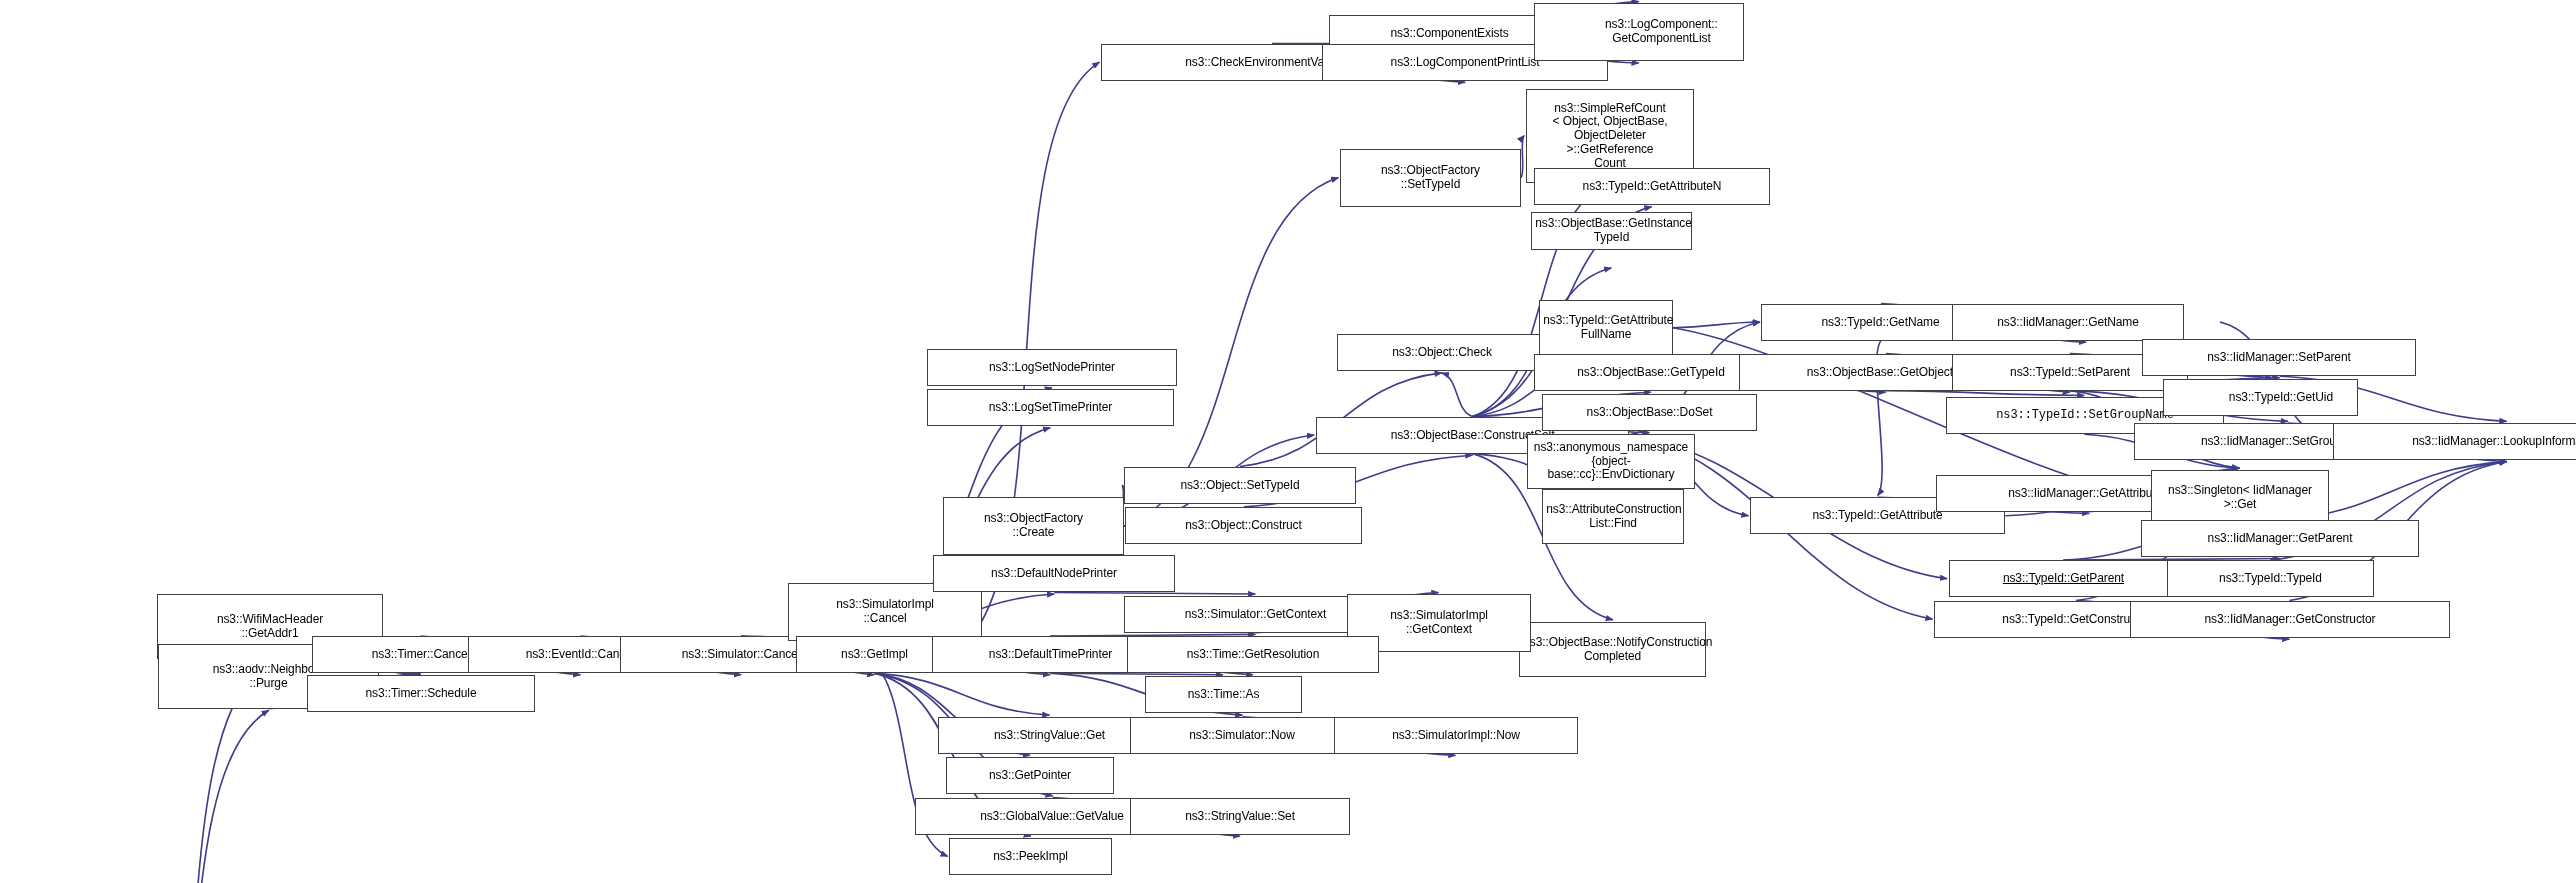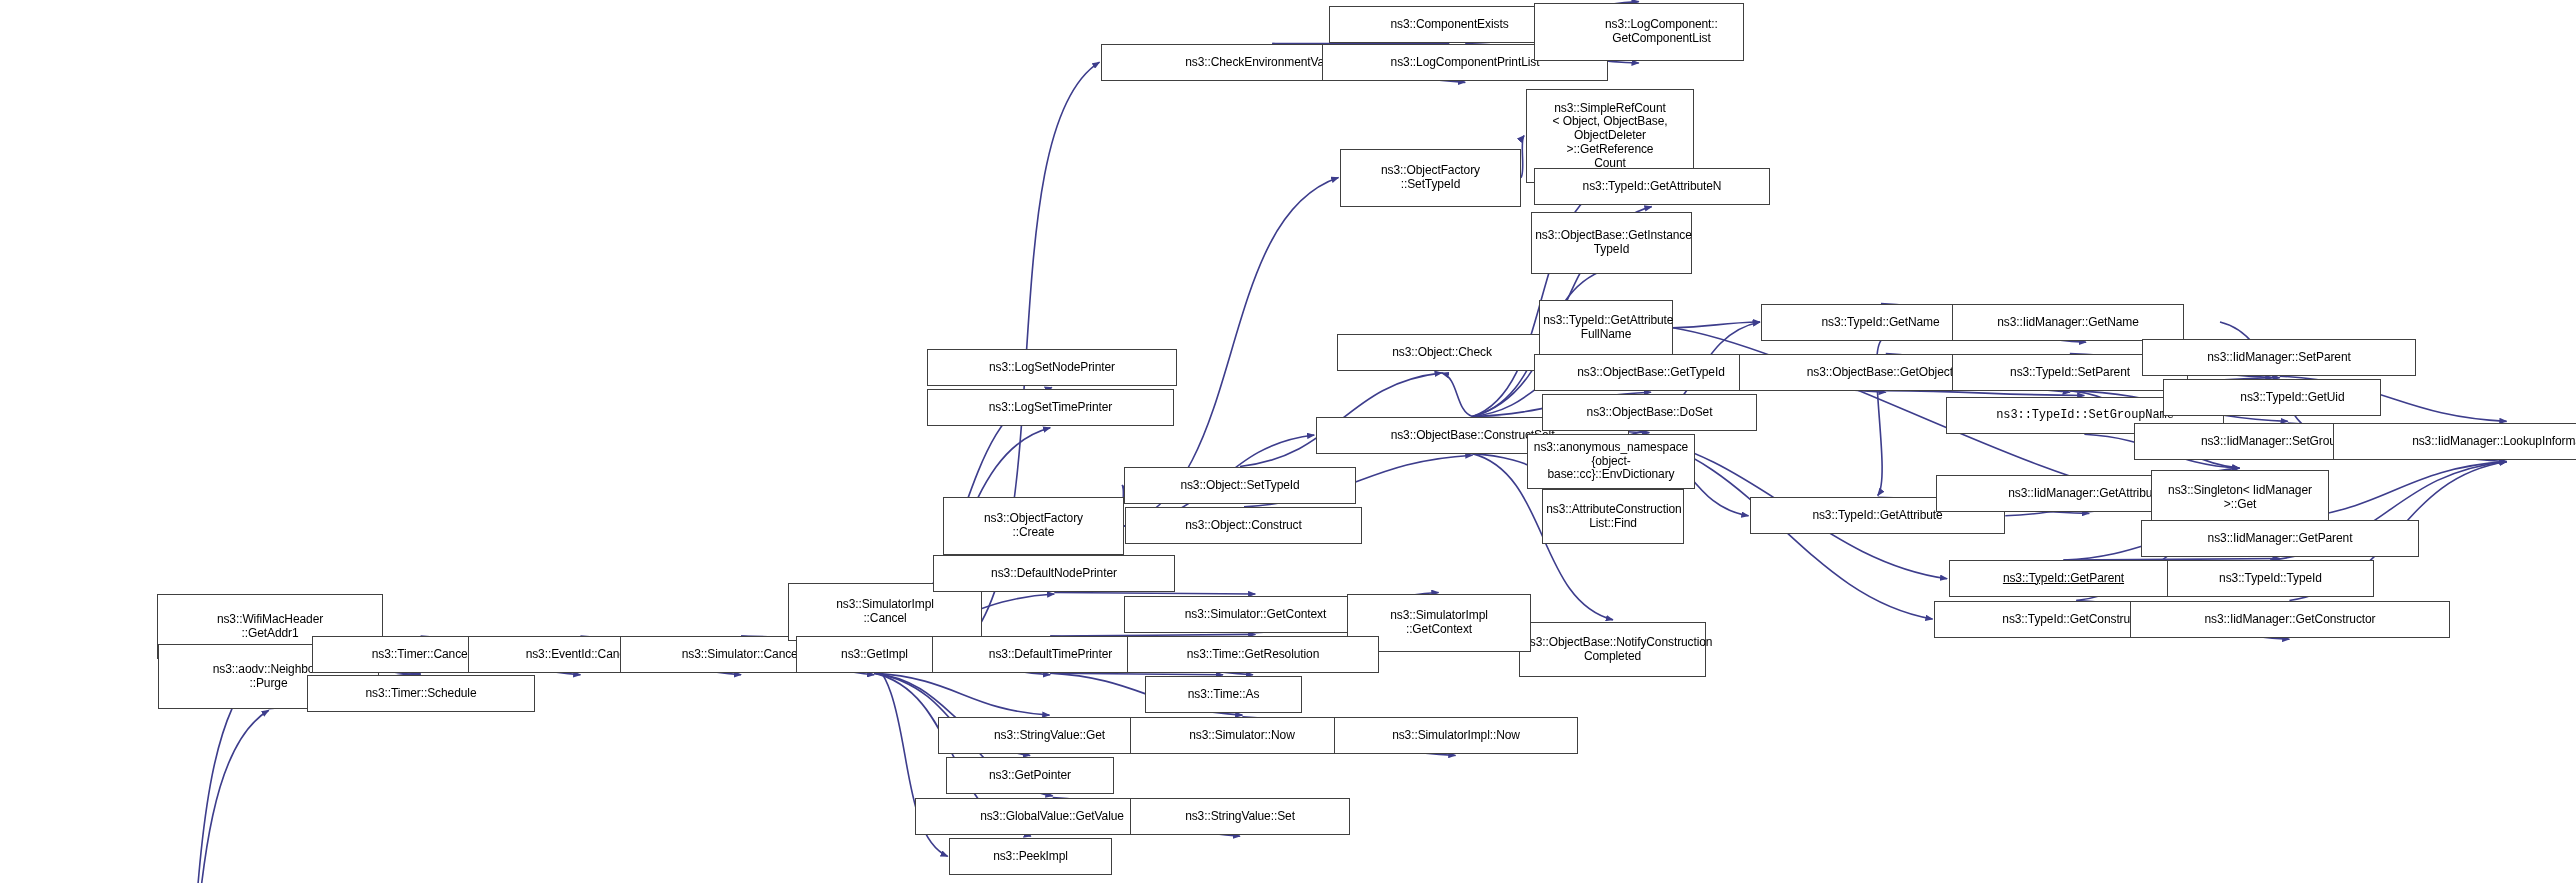--- a/index.html
+++ b/index.html
@@ -152,36 +152,36 @@
       <div class="node" style="left: 927px; top: 389px; width: 247px; height: 37px;"><span class="node-label">ns3::LogSetTimePrinter</span></div>
       <div class="node" style="left: 943px; top: 497px; width: 181px; height: 58px;"><span class="node-label">ns3::ObjectFactory
 ::Create</span></div>
       <div class="node" style="left: 933px; top: 555px; width: 242px; height: 37px;"><span class="node-label">ns3::DefaultNodePrinter</span></div>
       <div class="node" style="left: 932px; top: 636px; width: 237px; height: 37px;"><span class="node-label">ns3::DefaultTimePrinter</span></div>
       <div class="node" style="left: 938px; top: 717px; width: 223px; height: 37px;"><span class="node-label">ns3::StringValue::Get</span></div>
       <div class="node" style="left: 946px; top: 757px; width: 168px; height: 37px;"><span class="node-label">ns3::GetPointer</span></div>
       <div class="node" style="left: 915px; top: 798px; width: 274px; height: 37px;"><span class="node-label">ns3::GlobalValue::GetValue</span></div>
       <div class="node" style="left: 949px; top: 838px; width: 163px; height: 37px;"><span class="node-label">ns3::PeekImpl</span></div>
       <div class="node" style="left: 1101px; top: 44px; width: 342px; height: 37px;"><span class="node-label">ns3::CheckEnvironmentVariables</span></div>
-      <div class="node" style="left: 1329px; top: 6px; width: 241px; height: 37px;"><span class="node-label">ns3::ComponentExists</span></div>
+      <div class="node" style="left: 1329px; top: 15px; width: 241px; height: 37px;"><span class="node-label">ns3::ComponentExists</span></div>
       <div class="node" style="left: 1322px; top: 44px; width: 286px; height: 37px;"><span class="node-label">ns3::LogComponentPrintList</span></div>
       <div class="node" style="left: 1534px; top: 3.2px; width: 210px; height: 58px; padding-left: 48px;"><span class="node-label">ns3::LogComponent::
 GetComponentList</span></div>
       <div class="node" style="left: 1340px; top: 149px; width: 181px; height: 58px;"><span class="node-label">ns3::ObjectFactory
 ::SetTypeId</span></div>
       <div class="node" style="left: 1124px; top: 467px; width: 232px; height: 37px;"><span class="node-label">ns3::Object::SetTypeId</span></div>
       <div class="node" style="left: 1125px; top: 507px; width: 237px; height: 37px;"><span class="node-label">ns3::Object::Construct</span></div>
       <div class="node" style="left: 1337px; top: 334px; width: 210px; height: 37px;"><span class="node-label">ns3::Object::Check</span></div>
       <div class="node" style="left: 1316px; top: 417px; width: 313px; height: 37px;"><span class="node-label">ns3::ObjectBase::ConstructSelf</span></div>
       <div class="node" style="left: 1526px; top: 89px; width: 168px; height: 94px;"><span class="node-label">ns3::SimpleRefCount
 &lt; Object, ObjectBase,
 ObjectDeleter &gt;::GetReference
 Count</span></div>
       <div class="node" style="left: 1534px; top: 168px; width: 236px; height: 37px;"><span class="node-label">ns3::TypeId::GetAttributeN</span></div>
-      <div class="node" style="left: 1531px; top: 212px; width: 161px; height: 62px;"><span class="node-label">ns3::ObjectBase::GetInstance
+      <div class="node" style="left: 1531px; top: 212px; width: 161px; height: 38px;"><span class="node-label">ns3::ObjectBase::GetInstance
 TypeId</span></div>
       <div class="node" style="left: 1539px; top: 300px; width: 134px; height: 55px;"><span class="node-label">ns3::TypeId::GetAttribute
 FullName</span></div>
       <div class="node" style="left: 1534px; top: 354px; width: 234px; height: 37px;"><span class="node-label">ns3::ObjectBase::GetTypeId</span></div>
       <div class="node" style="left: 1542px; top: 394px; width: 215px; height: 37px;"><span class="node-label">ns3::ObjectBase::DoSet</span></div>
       <div class="node" style="left: 1527px; top: 434px; width: 168px; height: 55px;"><span class="node-label">ns3::anonymous_namespace
 {object-base::cc}::EnvDictionary</span></div>
       <div class="node" style="left: 1542px; top: 489px; width: 142px; height: 55px;"><span class="node-label">ns3::AttributeConstruction
 List::Find</span></div>
       <div class="node" style="left: 1519px; top: 622px; width: 187px; height: 55px;"><span class="node-label">ns3::ObjectBase::NotifyConstruction
@@ -193,21 +193,21 @@
       <div class="node" style="left: 1145px; top: 676px; width: 157px; height: 37px;"><span class="node-label">ns3::Time::As</span></div>
       <div class="node" style="left: 1130px; top: 717px; width: 224px; height: 37px; justify-content: flex-end;"><span class="node-label">ns3::Simulator::Now</span></div>
       <div class="node" style="left: 1334px; top: 717px; width: 244px; height: 37px;"><span class="node-label">ns3::SimulatorImpl::Now</span></div>
       <div class="node" style="left: 1130px; top: 798px; width: 220px; height: 37px;"><span class="node-label">ns3::StringValue::Set</span></div>
       <div class="node" style="left: 1761px; top: 304px; width: 239px; height: 37px;"><span class="node-label">ns3::TypeId::GetName</span></div>
       <div class="node" style="left: 1952px; top: 304px; width: 232px; height: 37px;"><span class="node-label">ns3::IidManager::GetName</span></div>
       <div class="node" style="left: 1739px; top: 354px; width: 294px; height: 37px;"><span class="node-label">ns3::ObjectBase::GetObjectIid</span></div>
       <div class="node" style="left: 1952px; top: 354px; width: 236px; height: 37px;"><span class="node-label">ns3::TypeId::SetParent</span></div>
       <div class="node" style="left: 1946px; top: 397px; width: 278px; height: 37px; font-family: Liberation Mono, monospace;"><span class="node-label">ns3::TypeId::SetGroupName</span></div>
       <div class="node" style="left: 2142px; top: 339px; width: 274px; height: 37px;"><span class="node-label">ns3::IidManager::SetParent</span></div>
-      <div class="node" style="left: 2163px; top: 379px; width: 218px; height: 37px; padding-left: 44px;"><span class="node-label">ns3::TypeId::GetUid</span></div>
+      <div class="node" style="left: 2163px; top: 379px; width: 195px; height: 37px; padding-left: 44px;"><span class="node-label">ns3::TypeId::GetUid</span></div>
       <div class="node" style="left: 2134px; top: 423px; width: 307px; height: 37px;"><span class="node-label">ns3::IidManager::SetGroupName</span></div>
       <div class="node" style="left: 1750px; top: 497px; width: 255px; height: 37px;"><span class="node-label">ns3::TypeId::GetAttribute</span></div>
       <div class="node" style="left: 1936px; top: 475px; width: 307px; height: 37px;"><span class="node-label">ns3::IidManager::GetAttributeN</span></div>
       <div class="node" style="left: 2151px; top: 470px; width: 178px; height: 55px;"><span class="node-label">ns3::Singleton&lt; IidManager
 &gt;::Get</span></div>
       <div class="node" style="left: 2141px; top: 520px; width: 278px; height: 37px;"><span class="node-label">ns3::IidManager::GetParent</span></div>
       <div class="node" style="left: 1949px; top: 560px; width: 229px; height: 37px; text-decoration: underline;"><span class="node-label">ns3::TypeId::GetParent</span></div>
       <div class="node" style="left: 2167px; top: 560px; width: 207px; height: 37px;"><span class="node-label">ns3::TypeId::TypeId</span></div>
       <div class="node" style="left: 1934px; top: 601px; width: 284px; height: 37px;"><span class="node-label">ns3::TypeId::GetConstructor</span></div>
       <div class="node" style="left: 2130px; top: 601px; width: 320px; height: 37px;"><span class="node-label">ns3::IidManager::GetConstructor</span></div>

